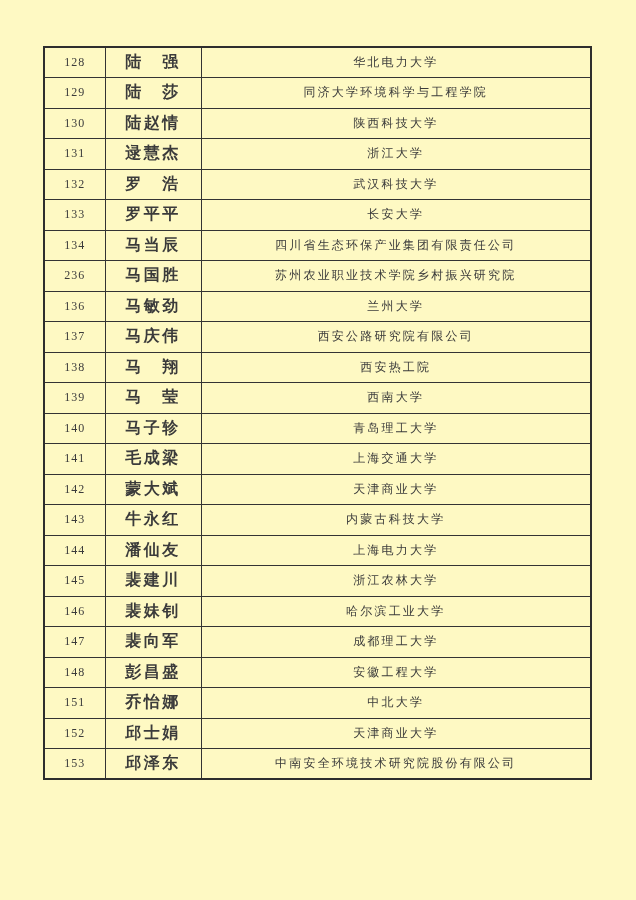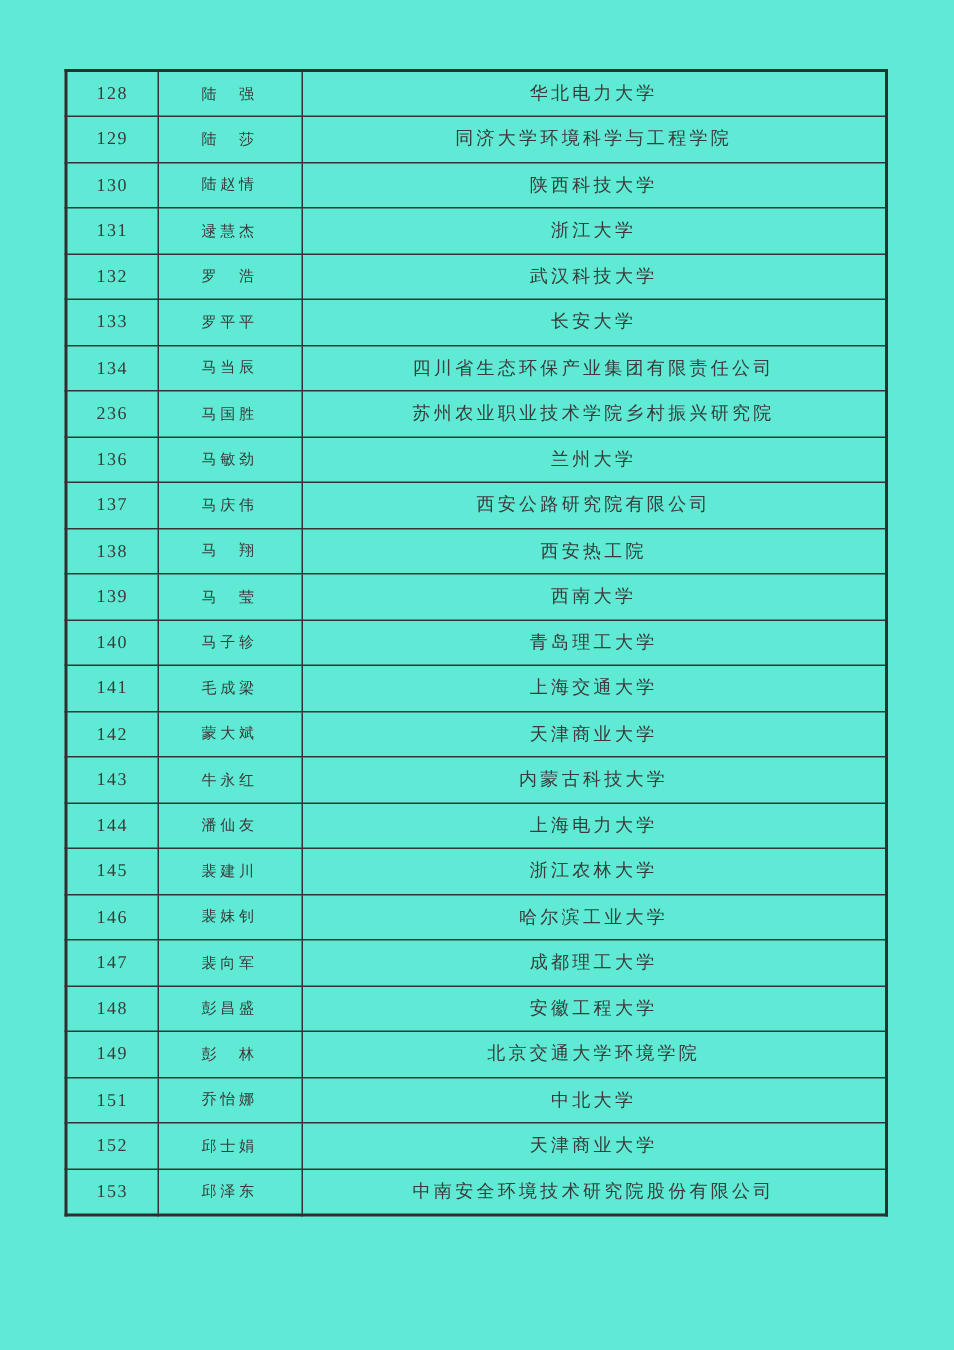--- a/index.html
+++ b/index.html
@@ -4,21 +4,21 @@
 <style>
   html, body {
     margin: 0;
     padding: 0;
     background: #e8e8e8;
   }
   .page {
     position: relative;
     width: 636px;
     height: 900px;
-    background: #5eead4;
+    background: #fef9c3;
     overflow: hidden;
     font-family: "Liberation Serif", "DejaVu Serif", serif;
   }
   table.roster {
     position: absolute;
     left: 43px;
     top: 46px;
     width: 547px;
     border-collapse: collapse;
     table-layout: fixed;
@@ -40,21 +40,22 @@
     white-space: nowrap;
   }
   td.col-num {
     text-align: center;
     letter-spacing: 1px;
     font-size: 12px;
   }
   td.col-name {
     text-align: center;
     letter-spacing: 2.5px;
-    font-size: 10px;
+    font-size: 16px;
+    font-weight: bold;
   }
   td.col-org {
     text-align: center;
     padding-left: 7px;
     letter-spacing: 2.2px;
     font-size: 12px;
   }
 </style>
 </head>
 <body>
@@ -186,25 +187,20 @@
     <td class="col-name">裴向军</td>
     <td class="col-org">成都理工大学</td>
   </tr>
 
   <tr>
     <td class="col-num">148</td>
     <td class="col-name">彭昌盛</td>
     <td class="col-org">安徽工程大学</td>
   </tr>
 
-  <tr>
-    <td class="col-num">149</td>
-    <td class="col-name">彭　林</td>
-    <td class="col-org">北京交通大学环境学院</td>
-  </tr>
 
 
   <tr>
     <td class="col-num">151</td>
     <td class="col-name">乔怡娜</td>
     <td class="col-org">中北大学</td>
   </tr>
 
   <tr>
     <td class="col-num">152</td>

